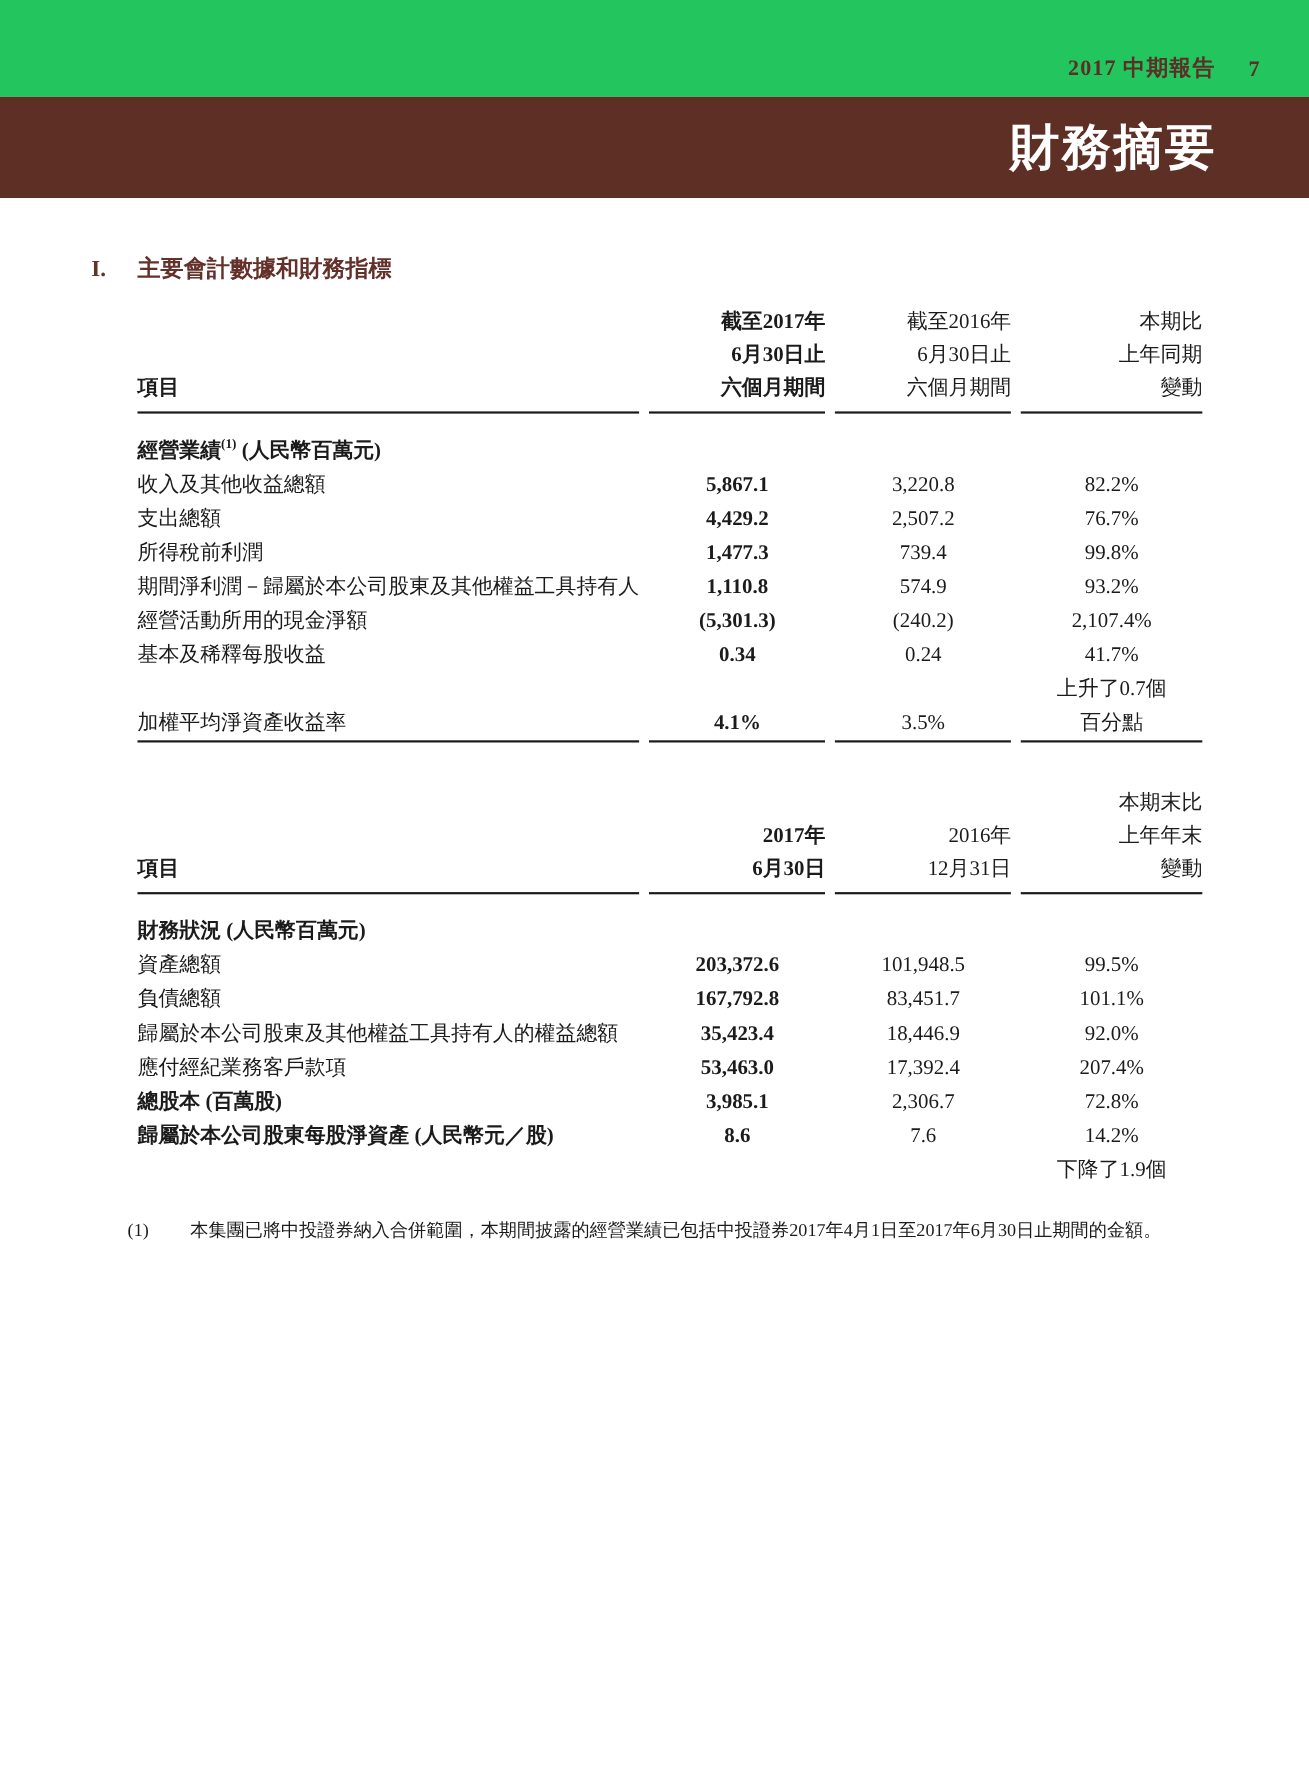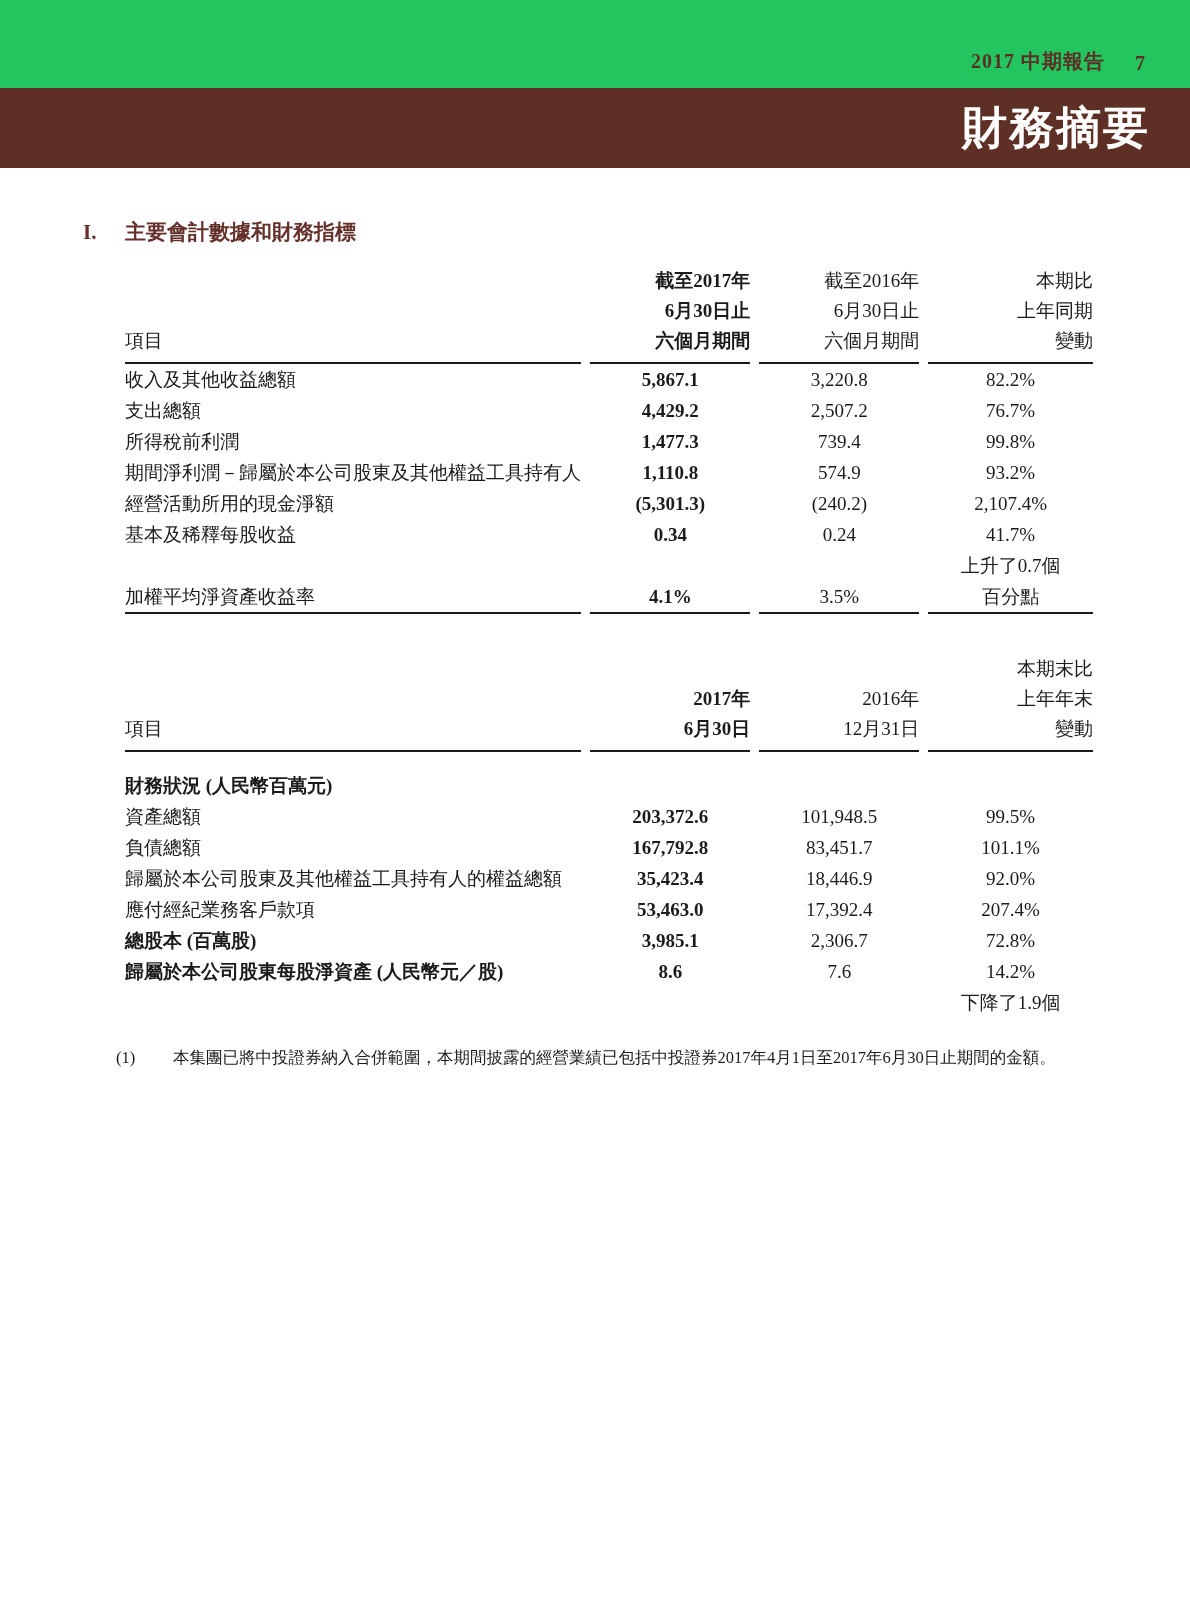--- a/index.html
+++ b/index.html
@@ -29,26 +29,26 @@
     letter-spacing:1px;
   }
   .top-strip .page-number{
     color:#5c2e25;
     font-size:20px;
     font-weight:700;
     margin-left:30px;
   }
   
   .chapter-banner{
-    height:80px;
+    height:92px;
     background:#5e2f24;
     display:flex;
     justify-content:flex-end;
     align-items:center;
-    padding-right:40px;
+    padding-right:84px;
     box-sizing:border-box;
   }
   .chapter-banner .chapter-title{
     color:#ffffff;
     font-size:45px;
     font-weight:700;
     letter-spacing:2px;
   }
   
   .content{
@@ -78,21 +78,21 @@
   table.fin col.c-v16{width:17%;}
   table.fin col.c-chg{width:17.5%;}
   table.fin th{
     font-weight:400;
     vertical-align:bottom;
     border-bottom:2.5px solid #1a1a1a;
     padding:0 0 6px 0;
   }
   table.fin th .hline{line-height:30px;white-space:nowrap;}
   table.fin th.num{text-align:right;}
-  table.fin th.item{text-align:left;font-weight:400;}
+  table.fin th.item{text-align:left;font-weight:700;}
   table.fin th .bold{font-weight:700;}
   table.fin td{
     line-height:31px;
     vertical-align:bottom;
     padding:0;
     white-space:nowrap;
   }
   table.fin td.num{text-align:center;}
   table.fin td.v17{font-weight:700;}
   table.fin tr.first td{padding-top:18px;}
@@ -155,20 +155,23 @@
             <div class="hline">6月30日止</div>
             <div class="hline">六個月期間</div>
           </th>
           <th class="num">
             <div class="hline">本期比</div>
             <div class="hline">上年同期</div>
             <div class="hline">變動</div>
           </th>
         </tr>
 
+        <tr class="first">
+          <td class="sec" colspan="4"><span>經營業績</span><sup class="fn">(1)</sup><span> (人民幣百萬元)</span></td>
+        </tr>
 
         <tr>
           <td>收入及其他收益總額</td>
           <td class="num v17">5,867.1</td>
           <td class="num">3,220.8</td>
           <td class="num">82.2%</td>
         </tr>
         <tr>
           <td>支出總額</td>
           <td class="num v17">4,429.2</td>

